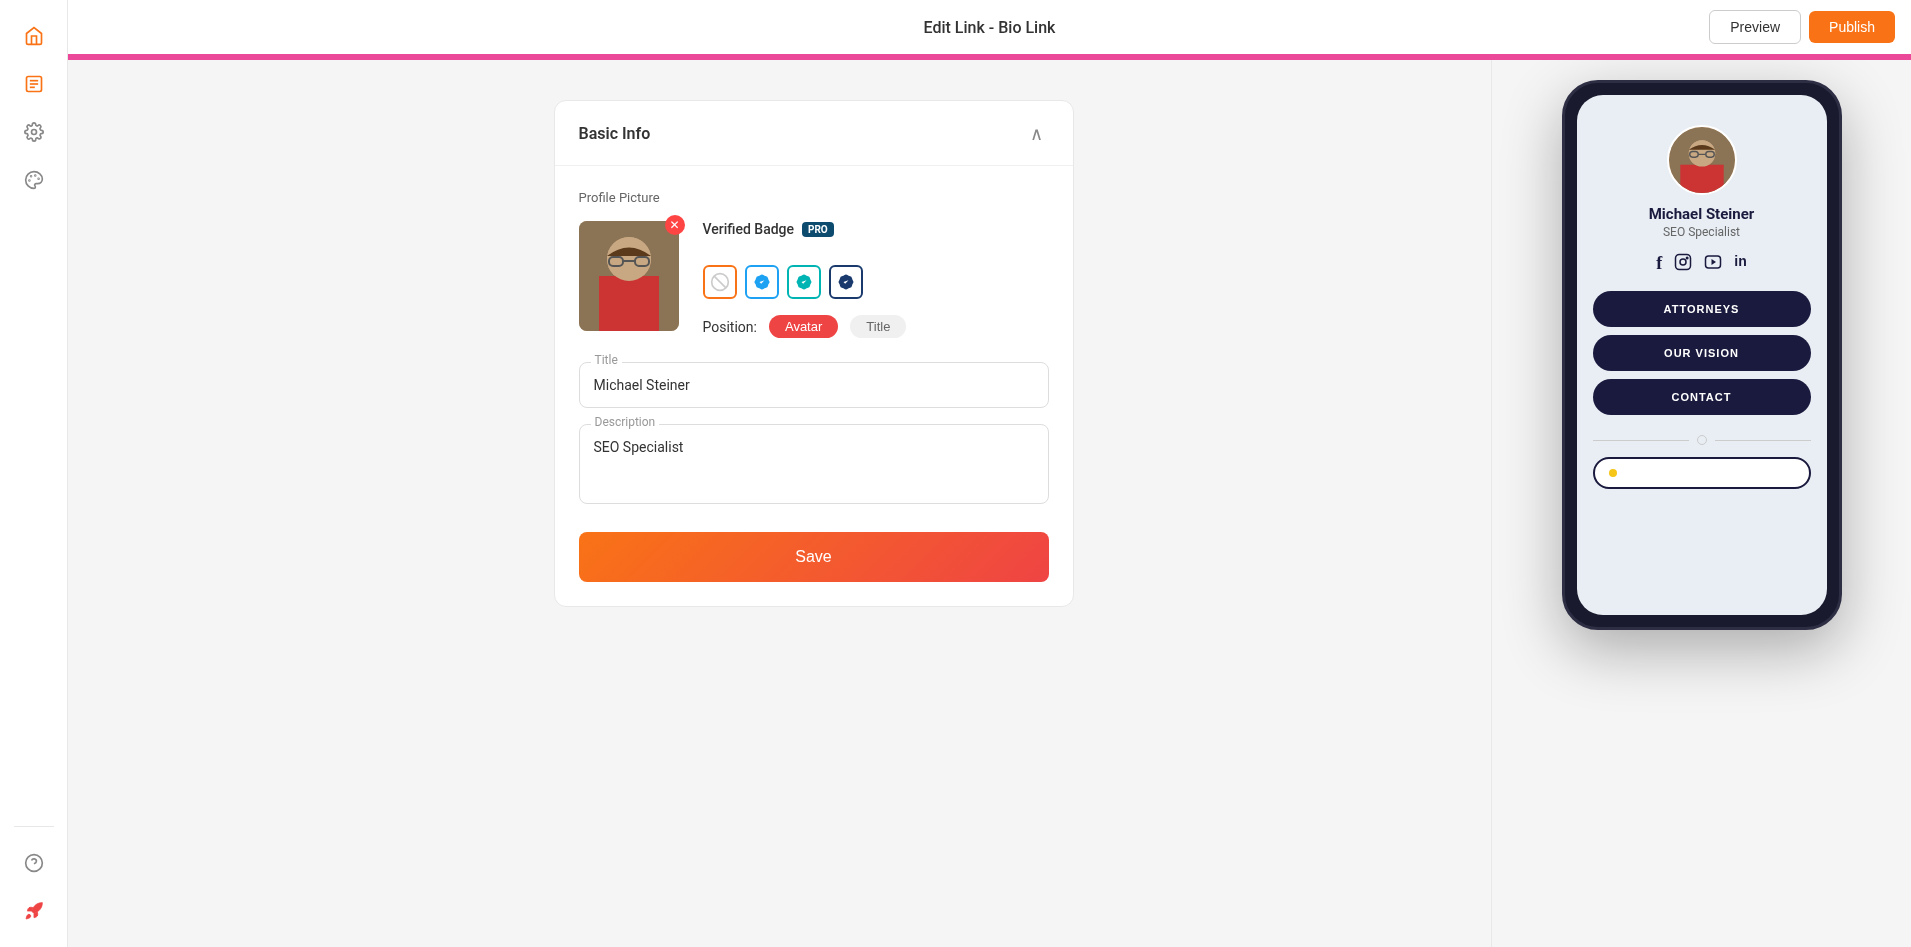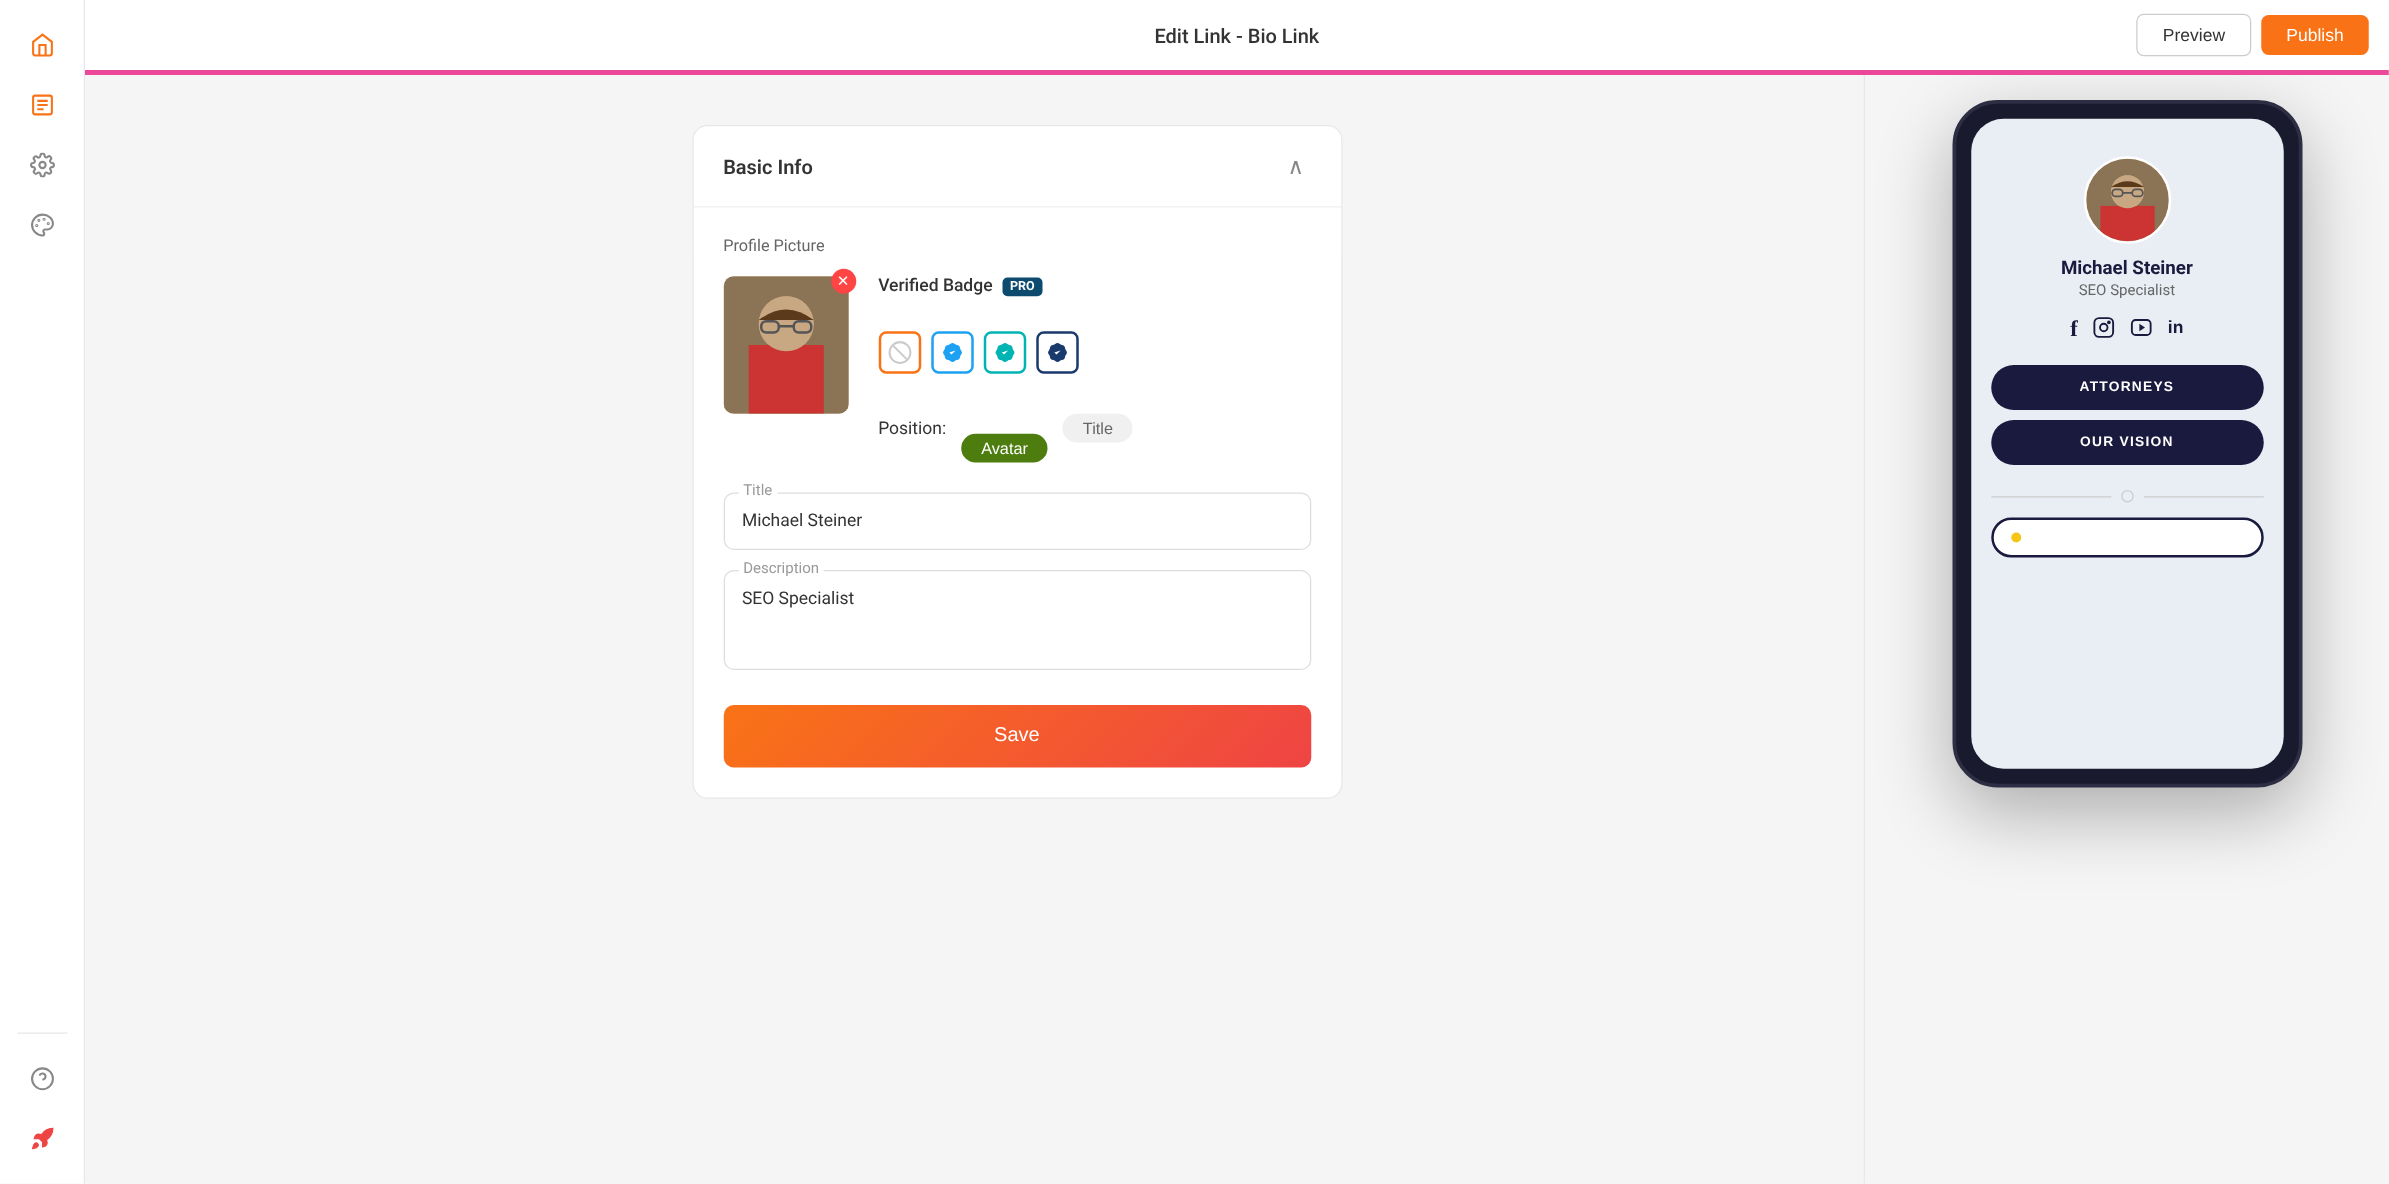--- a/index.html
+++ b/index.html
@@ -45,21 +45,21 @@
     }
 
     
     .header {
       position: fixed;
       top: 0;
       left: 68px;
       right: 0;
       height: 60px;
       background: #fff;
-      border-bottom: 4px solid #ec4899;
+      border-bottom: 6px solid #ec4899;
       display: flex;
       align-items: center;
       justify-content: center;
       z-index: 9;
     }
     .header-title {
       font-size: 16px;
       font-weight: 500;
       color: #333;
     }
@@ -236,23 +236,22 @@
       color: #333;
     }
     .position-btn {
       padding: 4px 16px;
       border-radius: 20px;
       border: none;
       font-size: 13px;
       cursor: pointer;
     }
     .position-btn.active {
-      background: #4d7c0f;
+      background: #ef4444;
       color: #fff;
-      margin-top: 32px;
     }
     .position-btn.inactive {
       background: #f0f0f0;
       color: #666;
     }
 
     
     .form-field {
       position: relative;
       margin-bottom: 16px;
@@ -634,20 +633,21 @@
             <svg width="18" height="18" viewBox="0 0 24 24" fill="none" stroke="#1a1a3e" stroke-width="2">
                 <rect x="2" y="4" width="20" height="16" rx="4"></rect>
                 <polygon points="10 8 16 12 10 16" fill="#1a1a3e" stroke="none"></polygon>
               </svg>
           </span>
           <span class="phone-social-icon" style="font-weight:700; font-size:14px; font-family:sans-serif;">in</span>
         </div>
 
         <button class="phone-btn">ATTORNEYS</button>
         <button class="phone-btn">OUR VISION</button>
+        <button class="phone-btn">CONTACT</button>
 
         <div class="phone-divider">
           <div class="phone-divider-line"></div>
           <div class="phone-divider-dot"></div>
           <div class="phone-divider-line"></div>
         </div>
 
         <div class="phone-input-bar">
           <div class="phone-input-dot"></div>
         </div>

